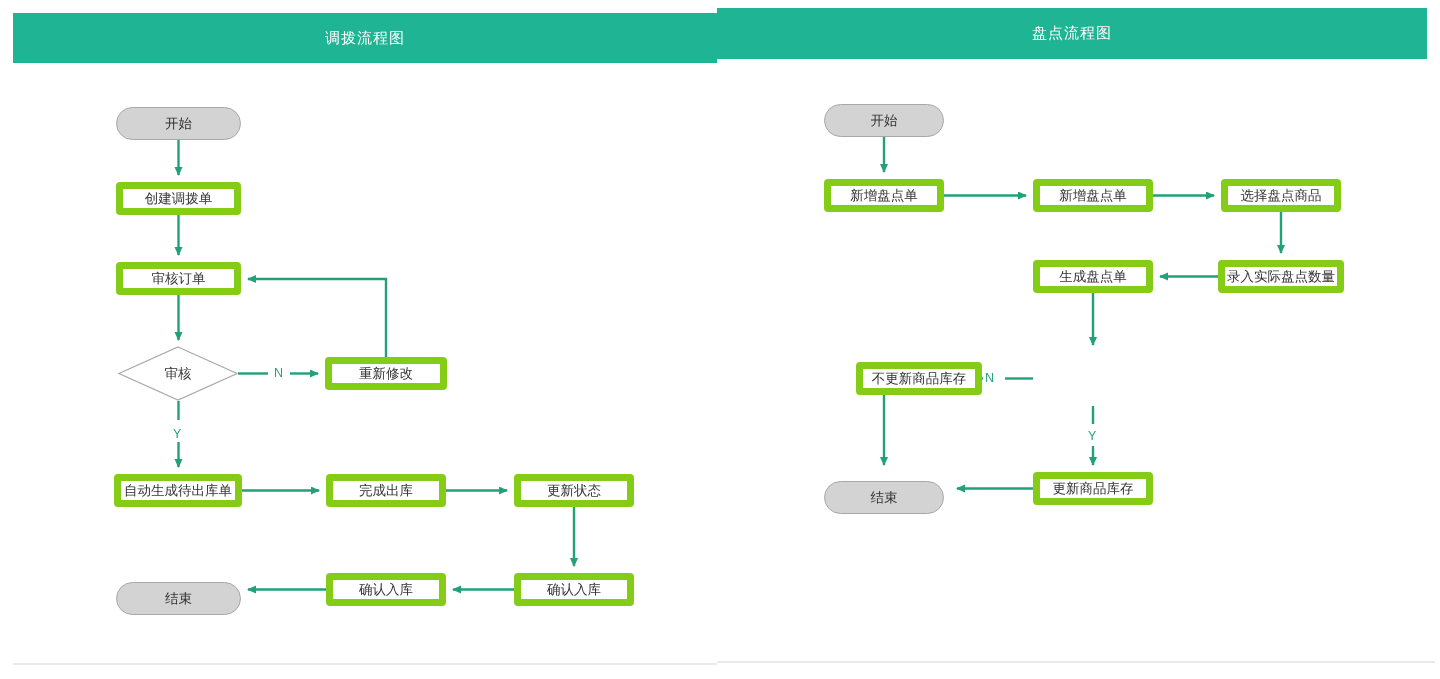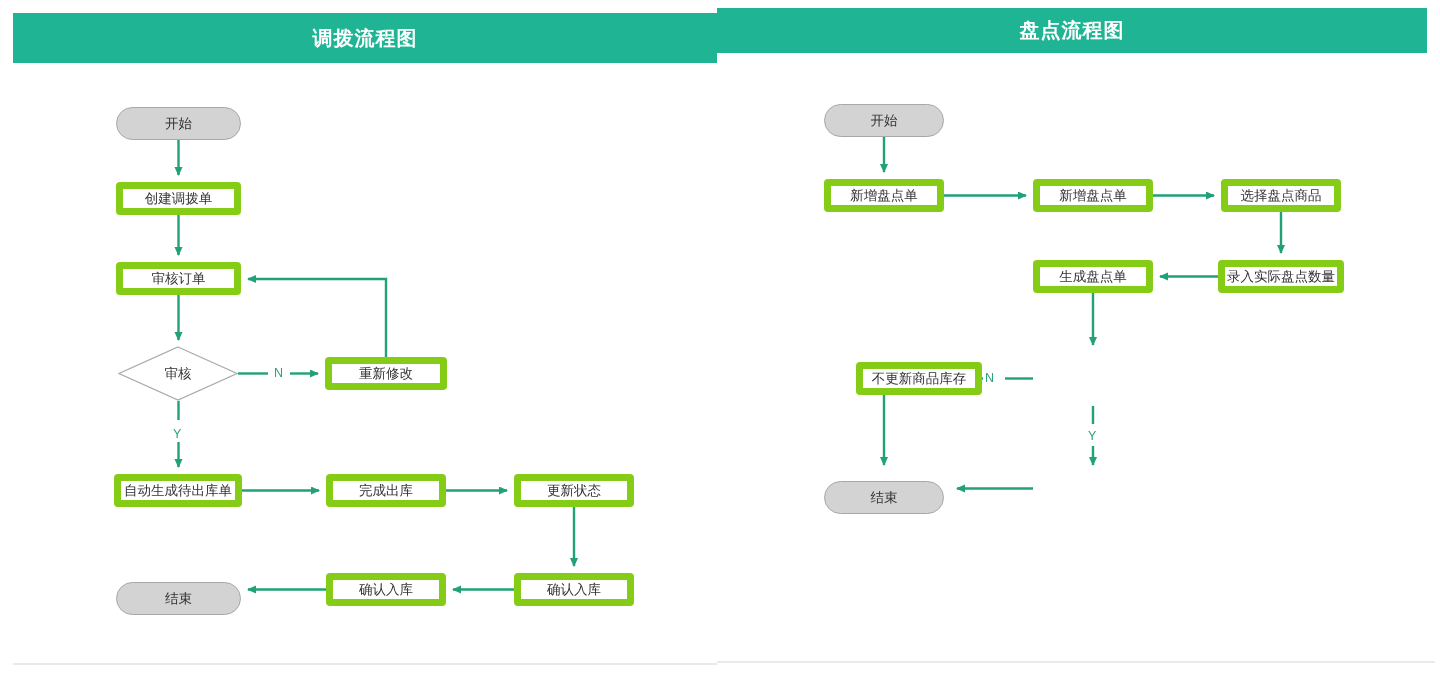--- a/index.html
+++ b/index.html
@@ -24,40 +24,40 @@
     position: absolute;
     top: 0;
     background: #ffffff;
   }
   #panel-left  { left: 0;    width: 717px; height: 679px; }
   #panel-right { left: 717px; width: 723px; height: 679px; }
 
   .panel-header {
     position: absolute;
     color: #ffffff;
-    font-size: 20px;
-    font-weight: bold;
+    font-size: 15px;
+    font-weight: normal;
     letter-spacing: 1px;
     display: flex;
     align-items: center;
     justify-content: center;
     text-align: center;
     box-sizing: border-box;
   }
   #header-left {
     left: 13px;
     top: 13px;
     width: 704px;
     height: 50px;
   }
   #header-right {
     left: 0px;
     top: 8px;
     width: 1427px;
-    height: 45px;
+    height: 51px;
   }
   
   #panel-right #header-right {
     left: 0px;
     width: 710px;
   }
 
   .divider {
     position: absolute;
     height: 2px;
@@ -288,20 +288,23 @@
 
     <div class="node process" style="left:316px; top:260px; width:120px;">
       <span>生成盘点单</span>
     </div>
 
 
     <div class="node process" style="left:107px; top:362px; width:126px;margin-left:32px;">
       <span>不更新商品库存</span>
     </div>
 
+    <div class="node process" style="left:316px; top:472px; width:120px;">
+      <span>更新商品库存</span>
+    </div>
 
     <div class="node terminal" style="left:107px; top:472px; width:120px;">
       <span>结束</span>
     </div>
 
     <span class="edge-label" style="left:268px; top:372px;">N</span>
     <span class="edge-label" style="left:371px; top:430px;">Y</span>
 
     <div class="divider" id="divider-right"></div>
 

